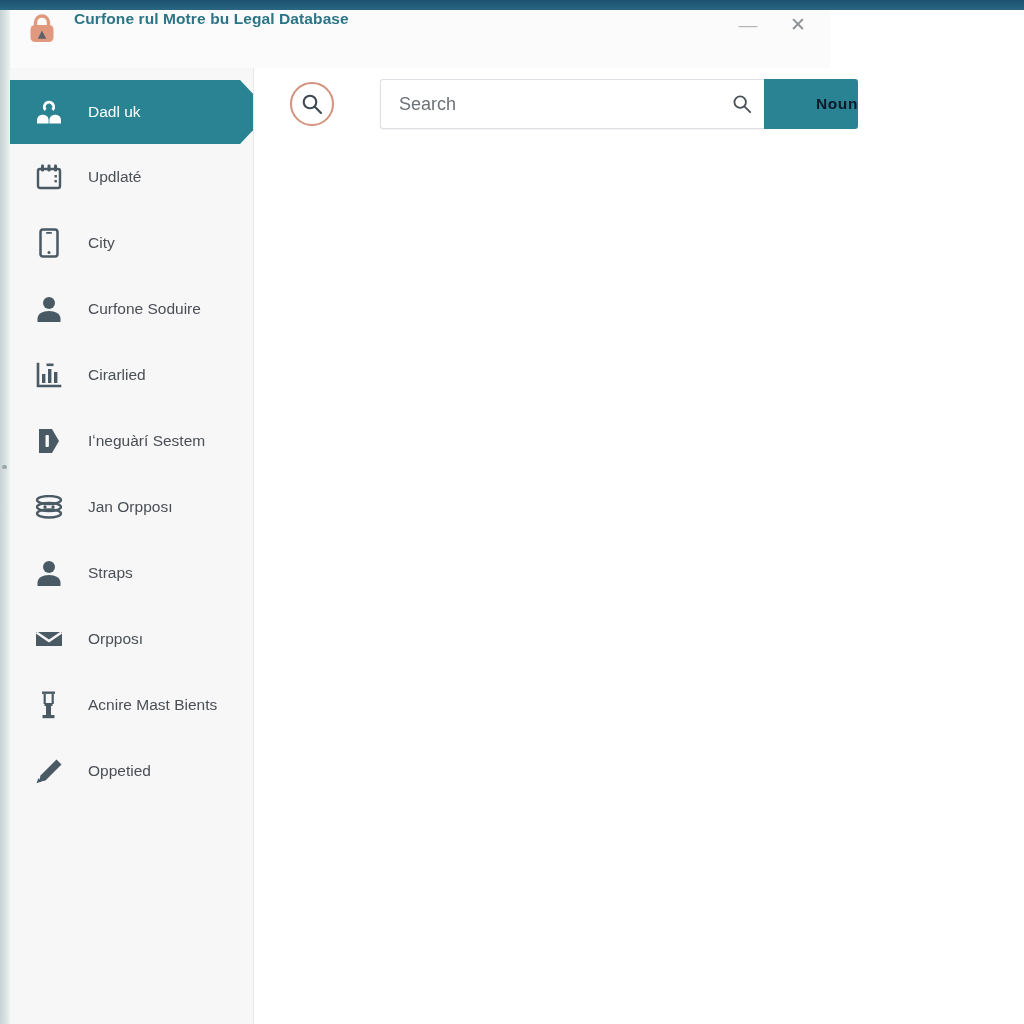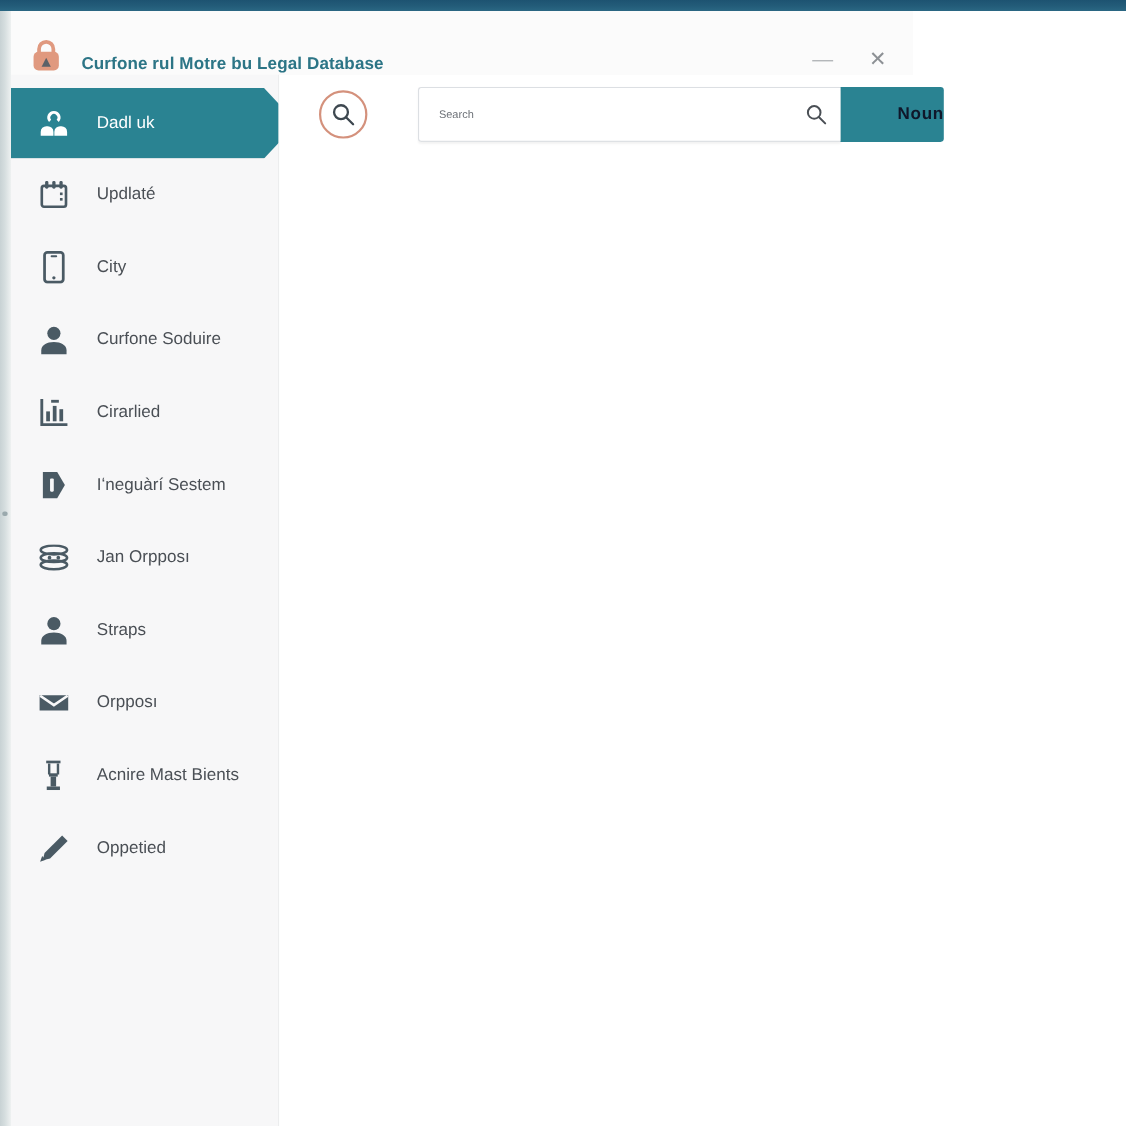--- a/index.html
+++ b/index.html
@@ -45,21 +45,21 @@
   }
 
   
   .titlebar {
     position: absolute;
     left: 10px; top: 10px;
     width: 820px;
     height: 58px;
     background: #fbfbfb;
     display: flex;
-    align-items: flex-end;
+    align-items: flex-start;
   }
   .title-lock {
     margin-left: 14px;
     width: 36px; height: 36px;
     display: flex; align-items: center; justify-content: center;
     flex: 0 0 auto;
   }
   .title-text {
     margin-left: 14px;
     font-size: 15.5px;
@@ -175,21 +175,21 @@
     border-radius: 3px 0 0 3px;
     display: flex;
     align-items: center;
     box-shadow: 0 1px 2px rgba(0,0,0,.05);
   }
   .search-input {
     border: none;
     outline: none;
     background: transparent;
     font-family: "Liberation Sans", sans-serif;
-    font-size: 10px;
+    font-size: 18px;
     color: #54585d;
     padding: 0 42px 0 18px;
     width: 100%;
     height: 100%;
   }
   .search-input::placeholder { color: #6d7278; }
   .search-field .inline-icon {
     position: absolute;
     right: 12px; top: 50%;
     transform: translateY(-50%);

